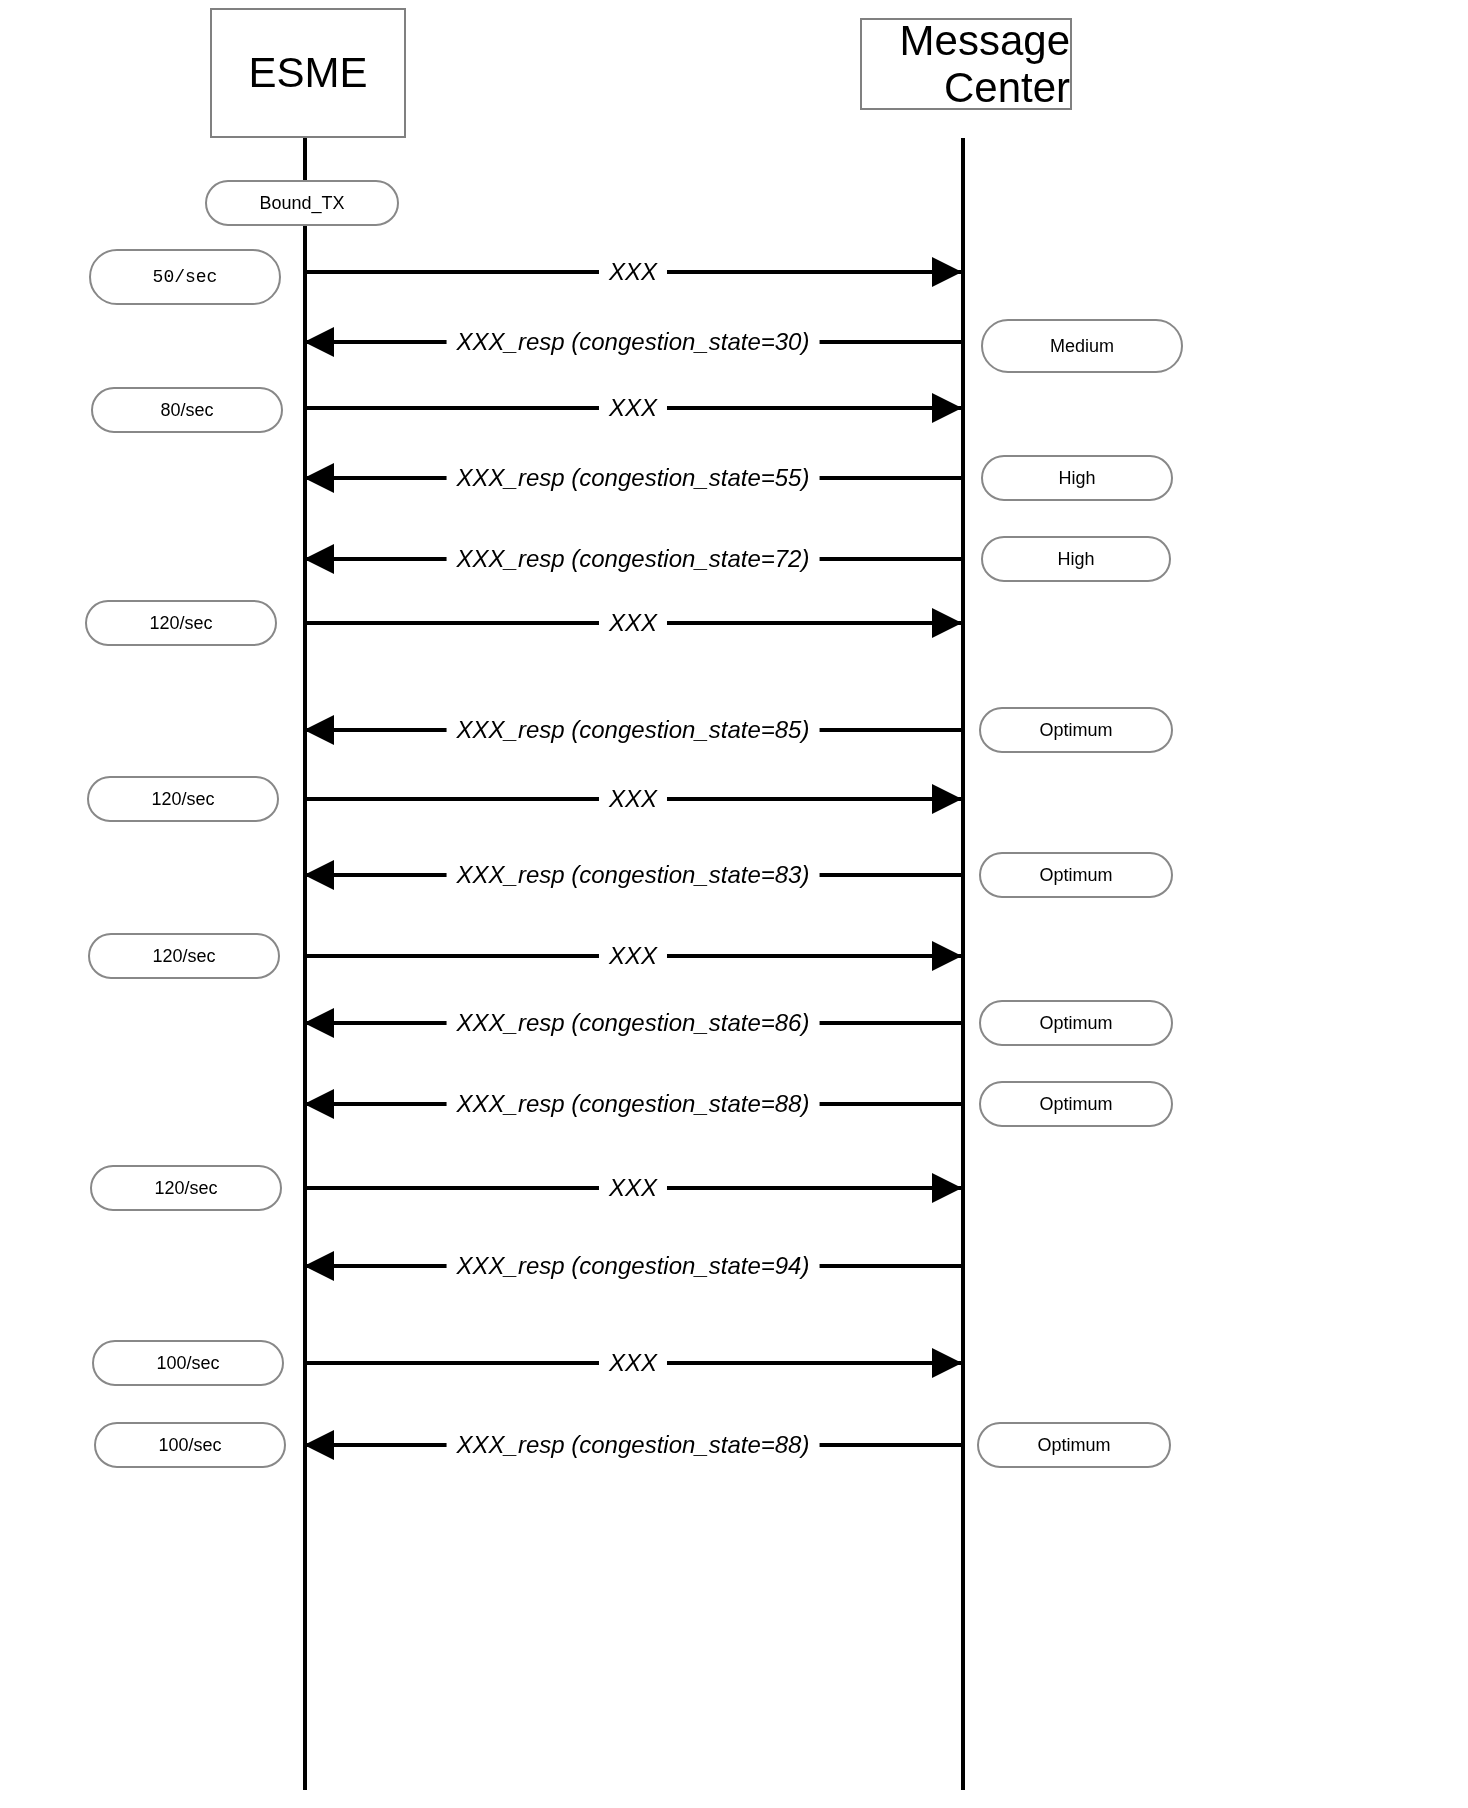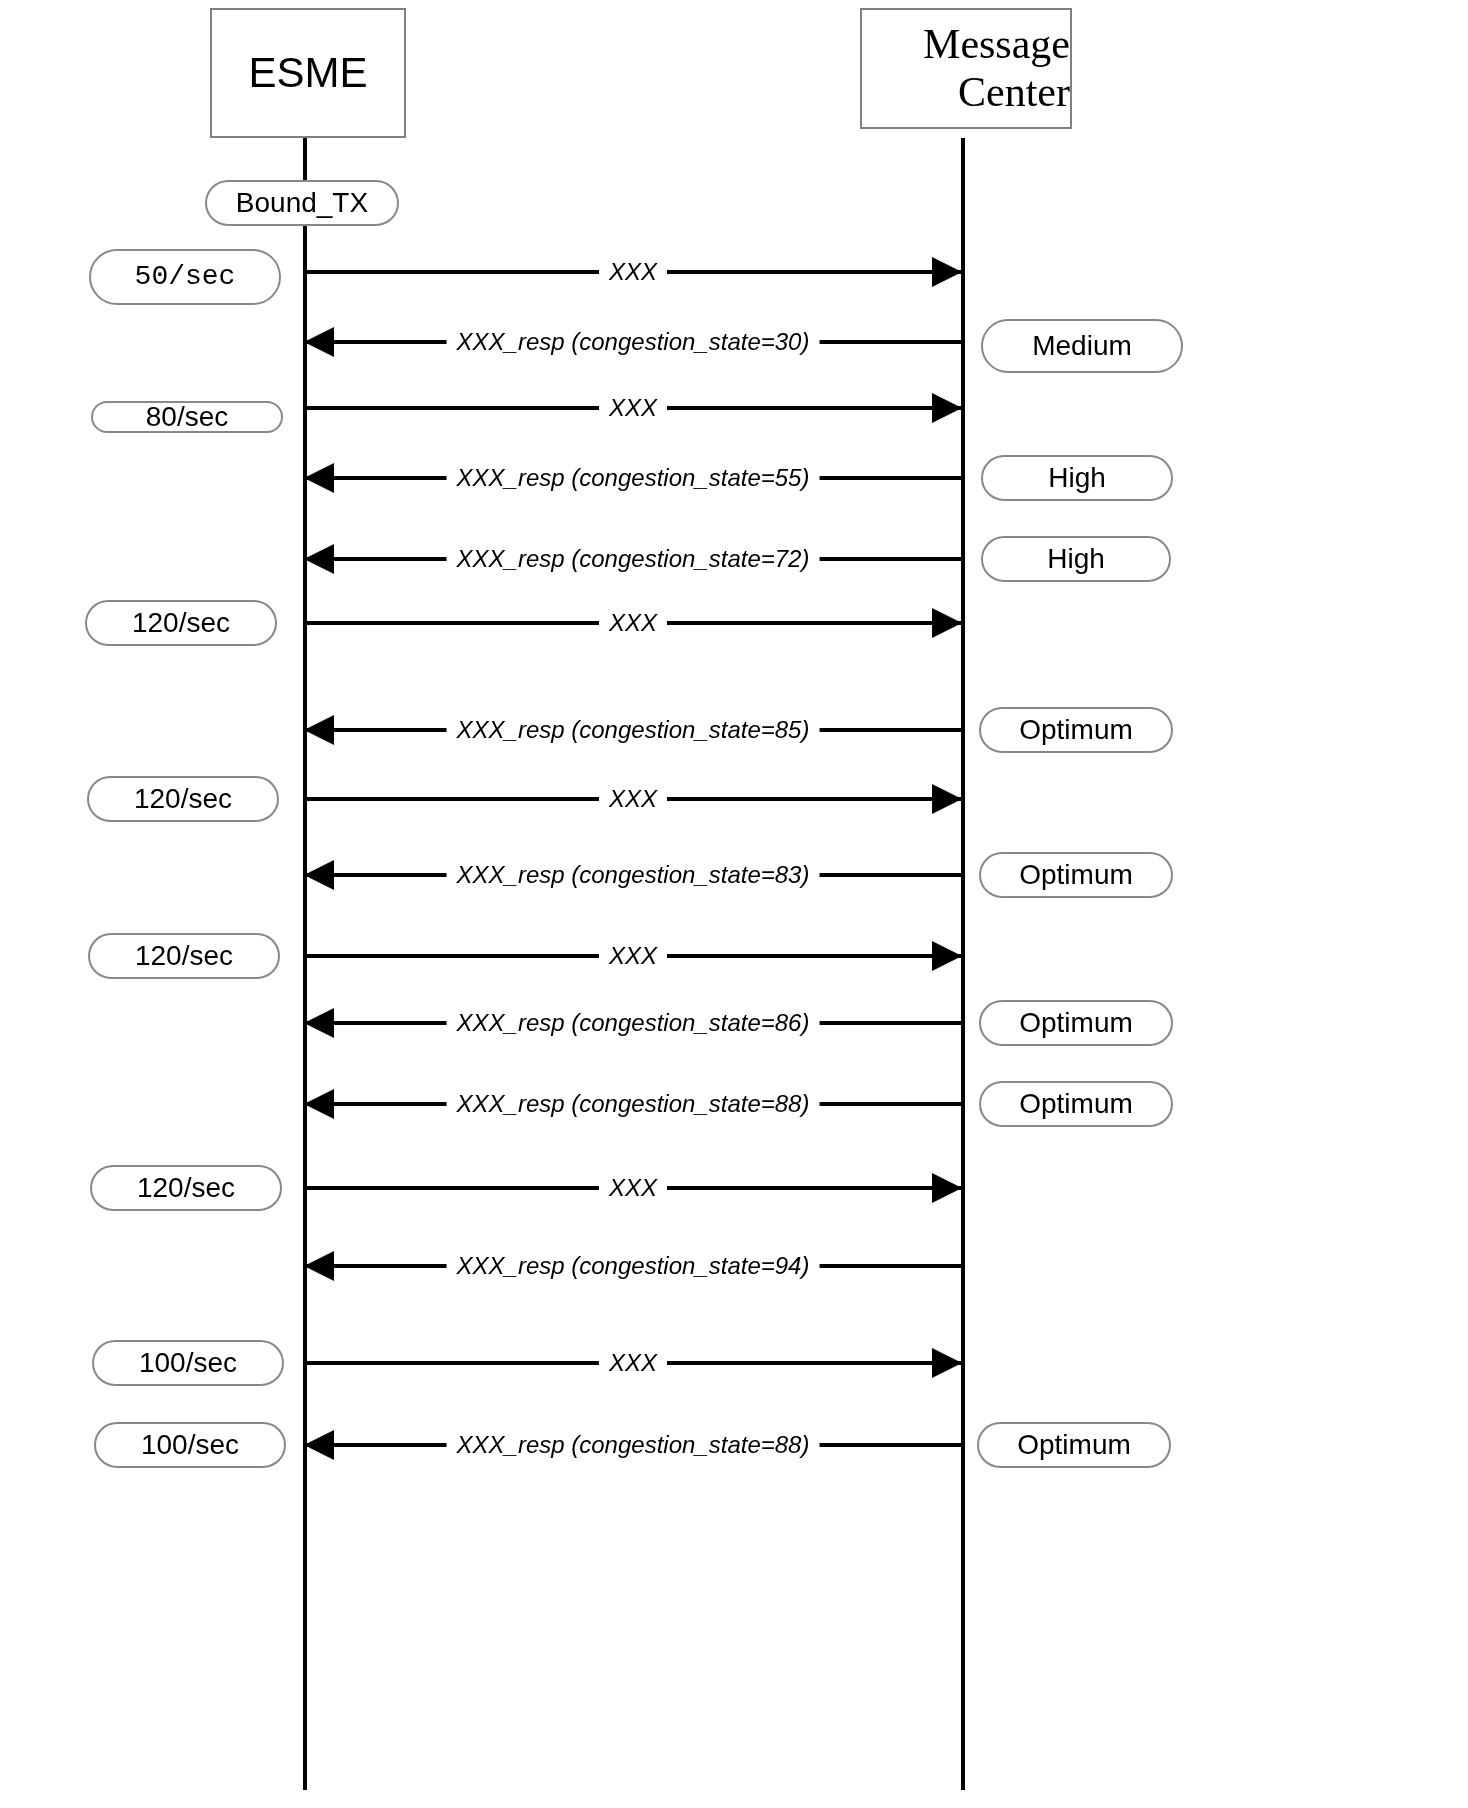--- a/index.html
+++ b/index.html
@@ -45,21 +45,21 @@
   .pill {
     position: absolute;
     box-sizing: border-box;
     border: 2px solid #888888;
     background: #ffffff;
     border-radius: 999px;
     display: flex;
     align-items: center;
     justify-content: center;
     text-align: center;
-    font-size: 28px;
+    font-size: 18px;
     line-height: 1.16;
     color: #000000;
     white-space: pre-line;
     z-index: 5;
   }
   .pill.two-line { font-size: 25px; }
 
   
   .msg {
     position: absolute;
@@ -105,21 +105,21 @@
 </style>
 </head>
 <body>
 
 <div id="canvas">
 
   <div class="actor-box" style="left:210px; top:8px; width:196px; height:130px;">
     <span>ESME</span>
   </div>
 
-  <div class="actor-box" style="left:860px; top:8px; width:212px; height:121px;font-family:Liberation Serif, serif;">
+  <div class="actor-box" style="left:860px; top:18px; width:212px; height:92px;">
     <span>Message Center</span>
   </div>
 
   <div class="lifeline" style="left:303px; top:138px; height:1652px;"></div>
   <div class="lifeline" style="left:961px; top:138px; height:1652px;"></div>
 
   <div class="pill" style="left:205px; top:180px; width:194px; height:46px;">
     <span>Bound_TX</span>
   </div>
 
@@ -134,21 +134,21 @@
 
   <div class="msg to-left" style="left:305px; top:342px; width:656px;">
     <div class="shaft"></div>
     <div class="head"></div>
     <div class="caption">XXX_resp (congestion_state=30)</div>
   </div>
   <div class="pill" style="left:981px; top:319px; width:202px; height:54px;">
     <span>Medium</span>
   </div>
 
-  <div class="pill" style="left:91px; top:401px; width:192px; height:32px;">
+  <div class="pill" style="left:91px; top:387px; width:192px; height:46px;">
     <span>80/sec</span>
   </div>
   <div class="msg to-right" style="left:305px; top:408px; width:656px;">
     <div class="shaft"></div>
     <div class="head"></div>
     <div class="caption">XXX</div>
   </div>
 
   <div class="msg to-left" style="left:305px; top:478px; width:656px;">
     <div class="shaft"></div>

